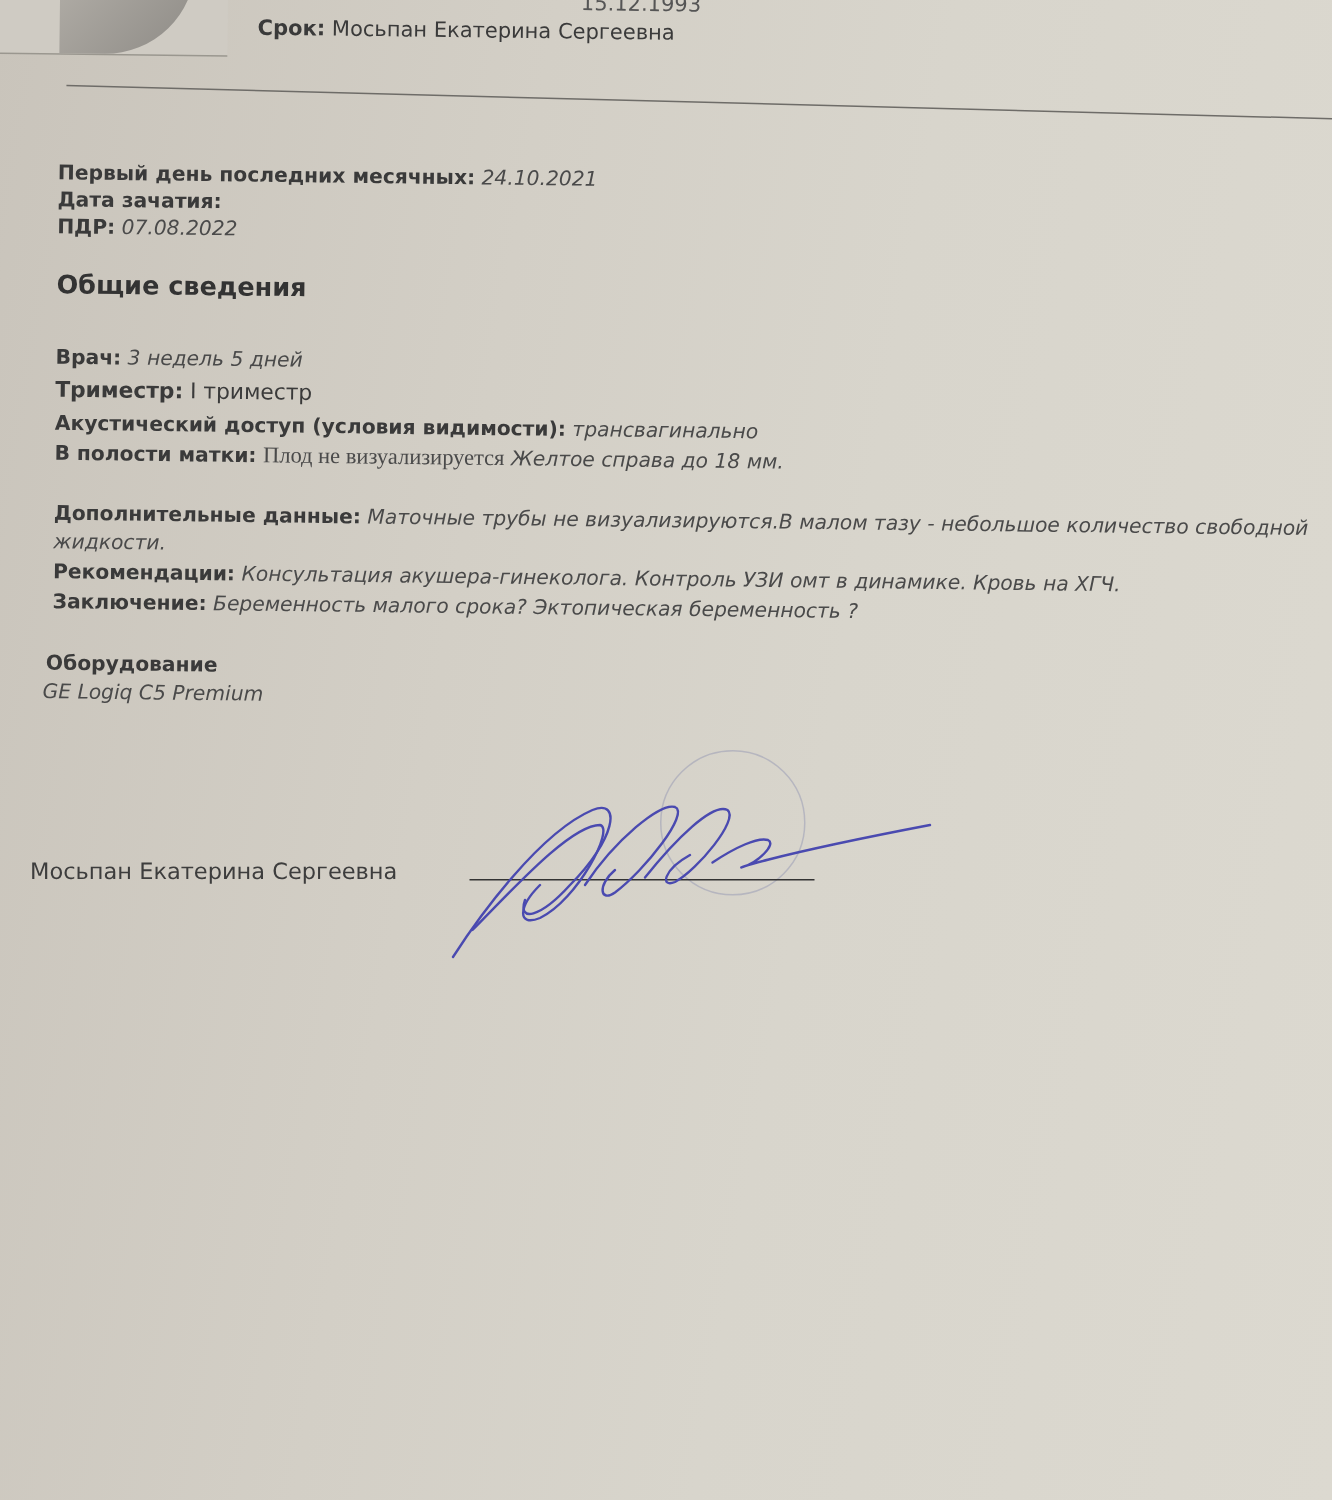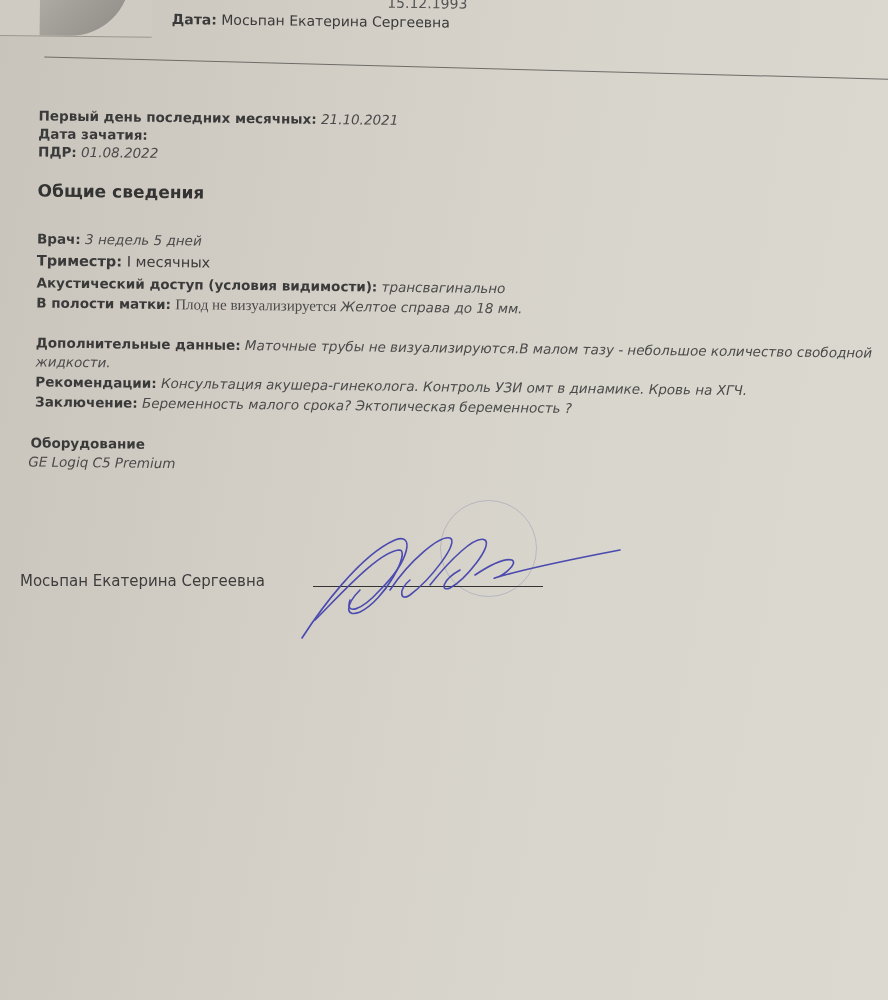--- a/index.html
+++ b/index.html
@@ -50,48 +50,48 @@
 <div class="page">
   <div class="logo-block">
     <div class="logo-shape"></div>
   </div>
 
   <div class="hdr-line dob">
     <span class="bold" style="visibility:hidden">Дата рождения:</span>
     <span>15.12.1993</span>
   </div>
   <div class="hdr-line doctor">
-    <span class="bold">Дата:</span>
+    <span class="bold">Срок:</span>
     <span>Мосьпан Екатерина Сергеевна</span>
   </div>
 
   <div class="rule"></div>
 
   <div class="field" style="top:107px">
     <span class="lbl">Первый день последних месячных:</span>
-    <span class="val">21.10.2021</span>
+    <span class="val">24.10.2021</span>
   </div>
   <div class="field" style="top:125px">
     <span class="lbl">Дата зачатия:</span>
     <span class="val"></span>
   </div>
   <div class="field" style="top:143px">
     <span class="lbl">ПДР:</span>
-    <span class="val">01.08.2022</span>
+    <span class="val">07.08.2022</span>
   </div>
 
   <div class="section-title">Общие сведения</div>
 
   <div class="field" style="top:230px">
     <span class="lbl">Врач:</span>
     <span class="val">3 недель 5 дней</span>
   </div>
   <div class="field" style="top:252px;font-size:14.5px">
     <span class="lbl">Триместр:</span>
-    <span>I месячных</span>
+    <span>I триместр</span>
   </div>
   <div class="field" style="top:274px">
     <span class="lbl">Акустический доступ (условия видимости):</span>
     <span class="val">трансвагинально</span>
   </div>
   <div class="field" style="top:294px">
     <span class="lbl">В полости матки:</span>
     <span class="val serif-val">Плод не визуализируется</span>
     <span class="val">Желтое справа до 18 мм.</span>
   </div>

